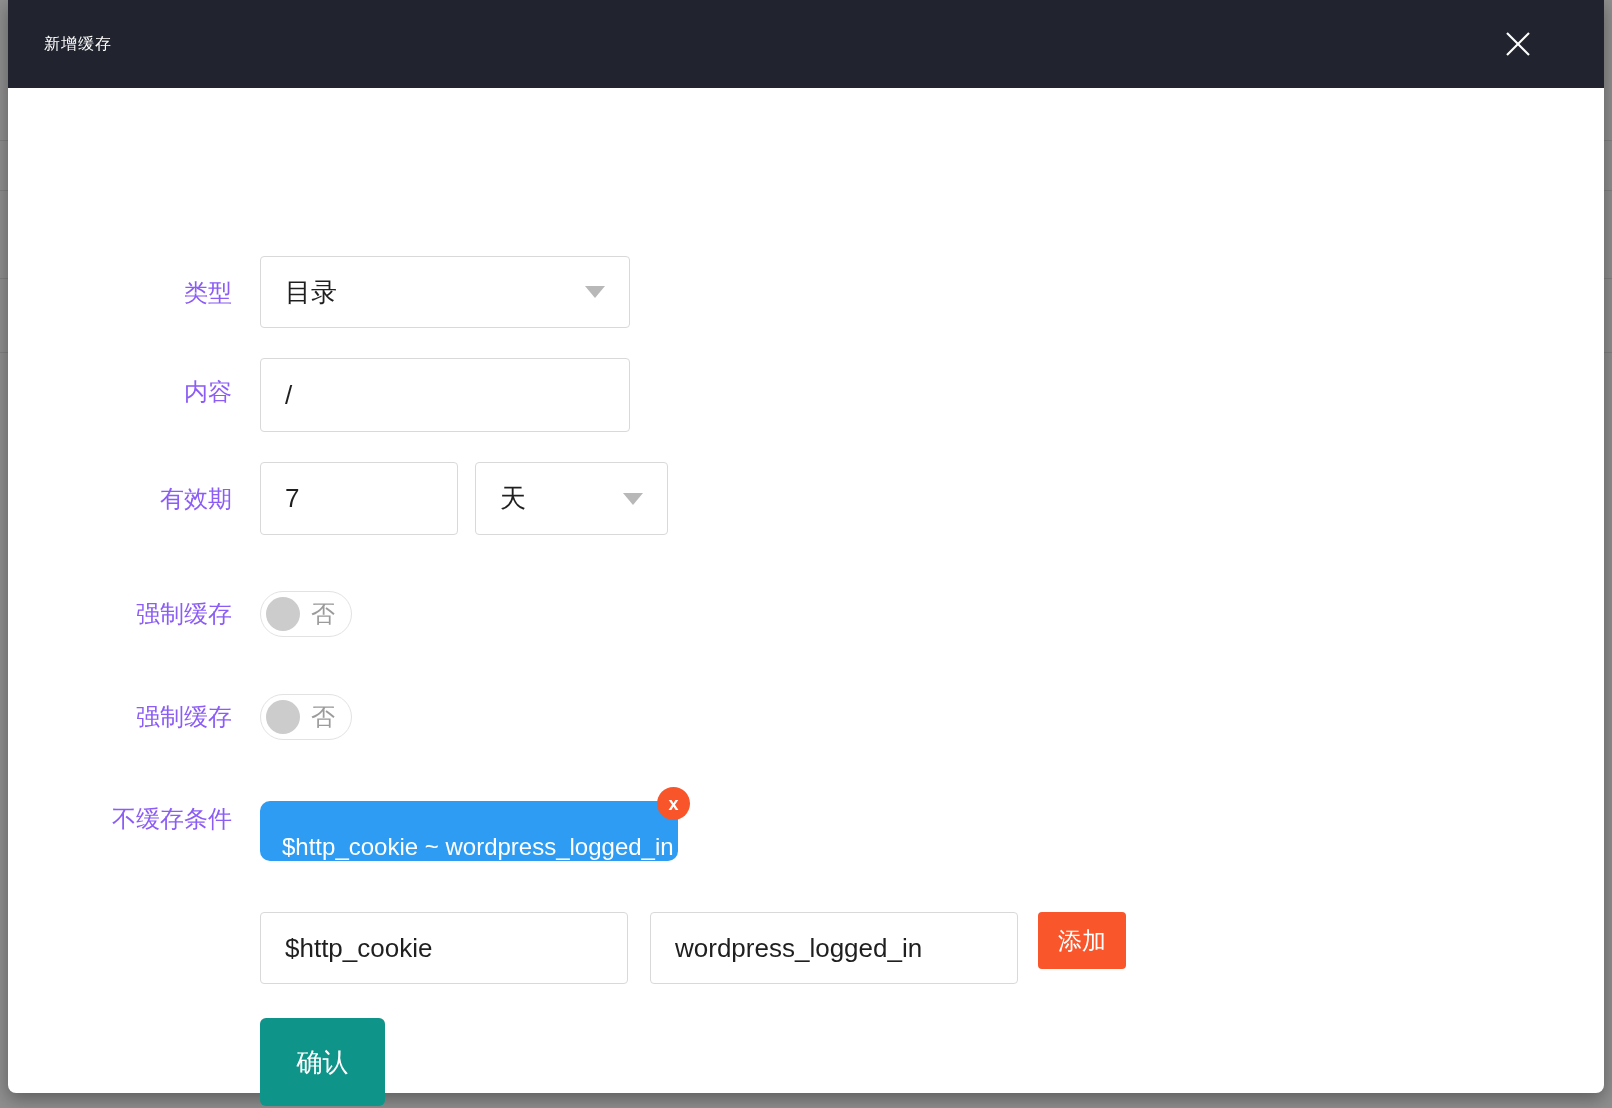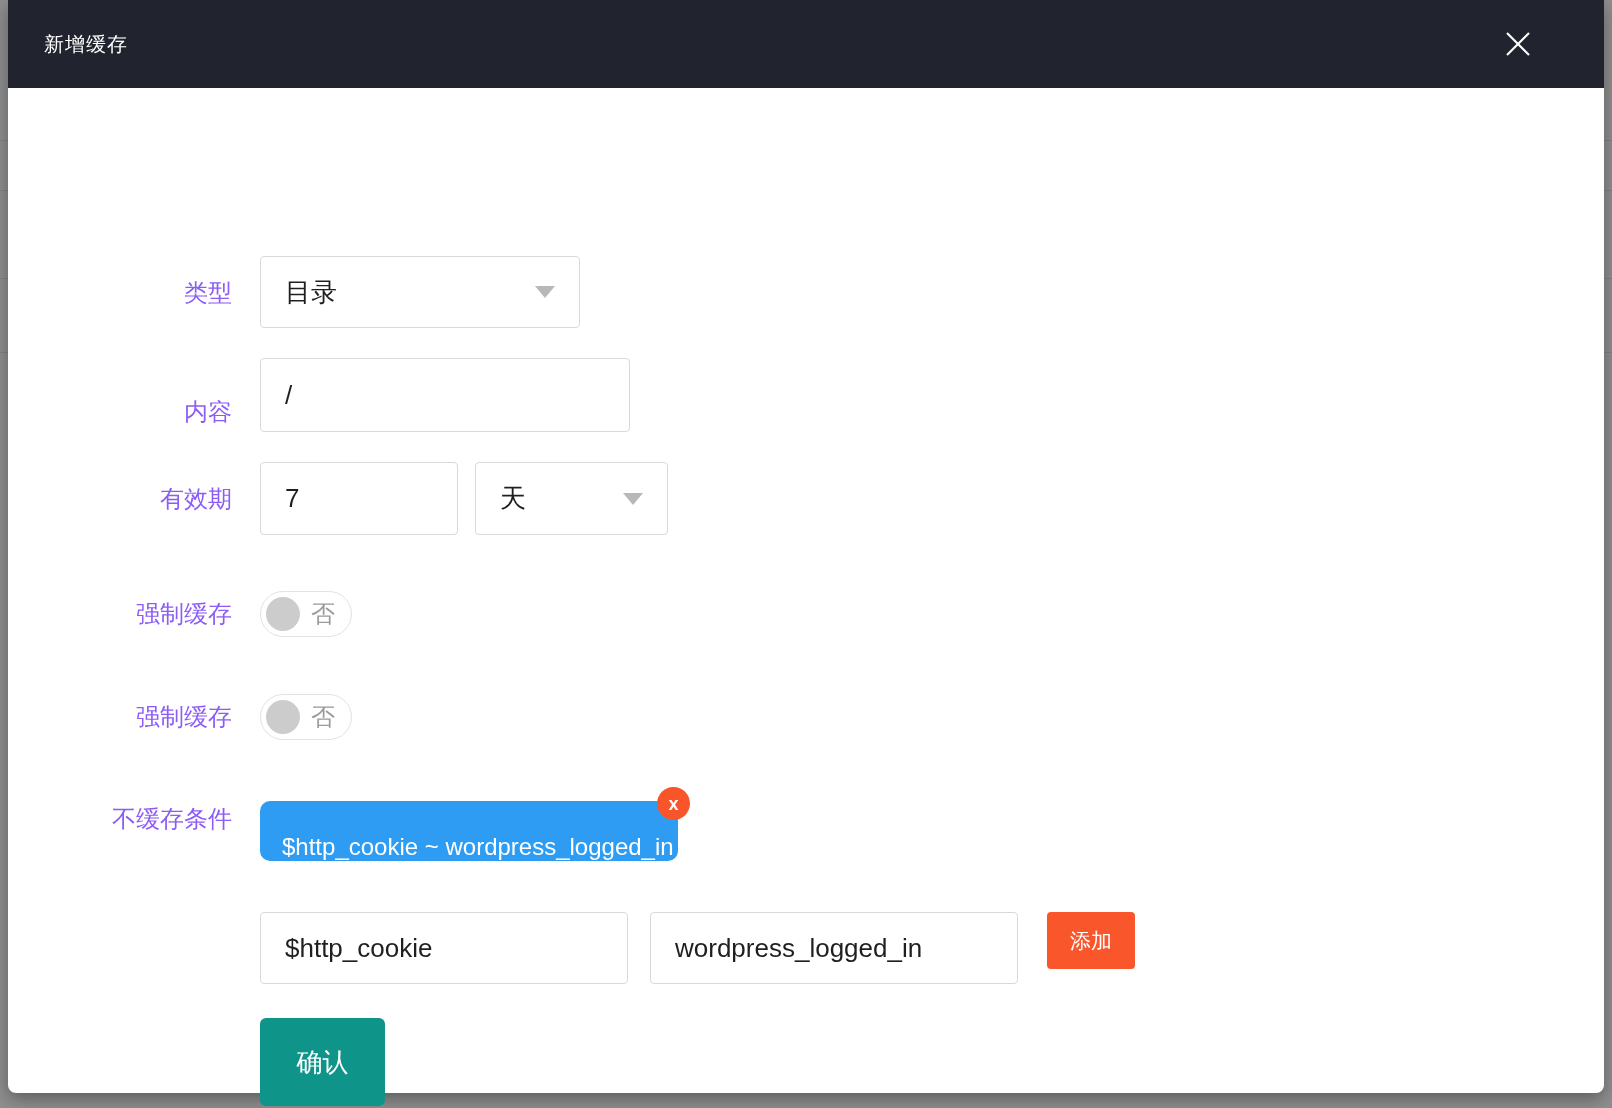--- a/index.html
+++ b/index.html
@@ -18,21 +18,21 @@
     position: absolute; left: 8px; top: 0; width: 1596px; height: 1093px;
     background: #ffffff; z-index: 1;
     border-radius: 0 0 8px 8px;
     box-shadow: 0 6px 18px rgba(0,0,0,0.35);
   }
   .modal-header {
     height: 88px; background: #21242e;
     display: flex; align-items: center;
     padding: 0 36px; position: relative;
   }
-  .modal-title { color: #ffffff; font-size: 20px; font-weight: 500; letter-spacing: 1px; }
+  .modal-title { color: #ffffff; font-size: 16px; font-weight: 500; letter-spacing: 1px; }
   .modal-close {
     position: absolute; right: 70px; top: 28px; width: 32px; height: 32px;
     cursor: pointer; display: flex; align-items: center; justify-content: center;
   }
 
   .modal-body { position: relative; width: 100%; height: 1005px; }
 
   .form-label {
     position: absolute; left: 56px; width: 168px; text-align: right;
     color: #8b5cf6; font-size: 24px; line-height: 1;
@@ -76,22 +76,22 @@
   .cond-tag-remove {
     position: absolute; left: 649px; top: 699px; width: 33px; height: 33px;
     background: #f9552b; border-radius: 50%;
     display: flex; align-items: center; justify-content: center;
     color: #ffffff; font-size: 18px; font-weight: 700; cursor: pointer;
     line-height: 1;
   }
 
   .btn-add {
     position: absolute; left: 1030px; top: 824px; width: 88px; height: 57px;
-    background: #f9562b; color: #ffffff; font-size: 21px;
-    border: none; border-radius: 4px; cursor: pointer; font-family: inherit; margin-left: 9px;
+    background: #f9562b; color: #ffffff; font-size: 24px;
+    border: none; border-radius: 4px; cursor: pointer; font-family: inherit;
   }
   .btn-confirm {
     position: absolute; left: 252px; top: 930px; width: 125px; height: 88px;
     background: #0f9489; color: #ffffff; font-size: 26px;
     border: none; border-radius: 6px; cursor: pointer; font-family: inherit;
   }
 </style>
 </head>
 <body>
 
@@ -110,26 +110,26 @@
       <svg width="30" height="30" viewBox="0 0 30 30">
         <line x1="4" y1="4" x2="26" y2="26" stroke="#ffffff" stroke-width="2.2"></line>
         <line x1="26" y1="4" x2="4" y2="26" stroke="#ffffff" stroke-width="2.2"></line>
       </svg>
     </div>
   </div>
 
   <div class="modal-body">
 
     <div class="form-label" style="top:193px">类型</div>
-    <div class="field-box select-box" style="left:252px; top:168px; width:320px; height:72px">
+    <div class="field-box select-box" style="left:252px; top:168px; width:370px; height:72px">
       <span class="select-value">目录</span>
       <span class="caret-down"></span>
     </div>
 
-    <div class="form-label" style="top:312px">内容</div>
+    <div class="form-label" style="top:292px">内容</div>
     <input class="field-box" style="left: 252px; top: 270px; width: 370px; height: 74px;" value="/">
 
     <div class="form-label" style="top:399px">有效期</div>
     <input class="field-box" style="left: 252px; top: 374px; width: 198px; height: 73px;" value="7">
     <div class="field-box select-box" style="left:467px; top:374px; width:193px; height:73px">
       <span class="select-value">天</span>
       <span class="caret-down"></span>
     </div>
 
     <div class="form-label" style="top:514px">强制缓存</div>

